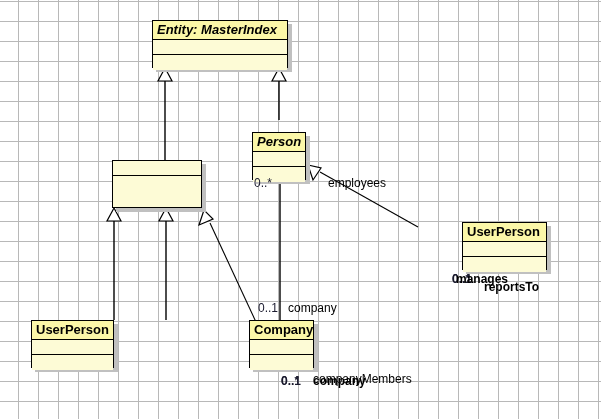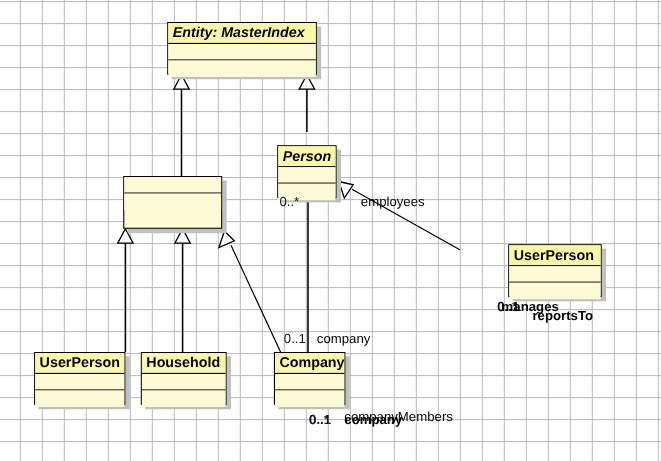--- a/index.html
+++ b/index.html
@@ -151,25 +151,20 @@
     <div class="uml-attrs"></div>
     <div class="uml-ops"></div>
   </div>
 
   <div class="uml-class" style="left:31px; top:320px; width:83px; height:48px;">
     <div class="uml-name">UserPerson</div>
     <div class="uml-attrs"></div>
     <div class="uml-ops"></div>
   </div>
 
-  <div class="uml-class" style="left:128px; top:320px; width:78px; height:48px;">
-    <div class="uml-name">Household</div>
-    <div class="uml-attrs"></div>
-    <div class="uml-ops"></div>
-  </div>
 
   <div class="uml-class" style="left:249px; top:320px; width:65px; height:48px;">
     <div class="uml-name">Company</div>
     <div class="uml-attrs"></div>
     <div class="uml-ops"></div>
   </div>
 
   <div class="edge-label mult" style="left:254px; top:176px;">0..*</div>
   <div class="edge-label" style="left:288px; top:176px;margin-left:40px;">employees</div>
 

